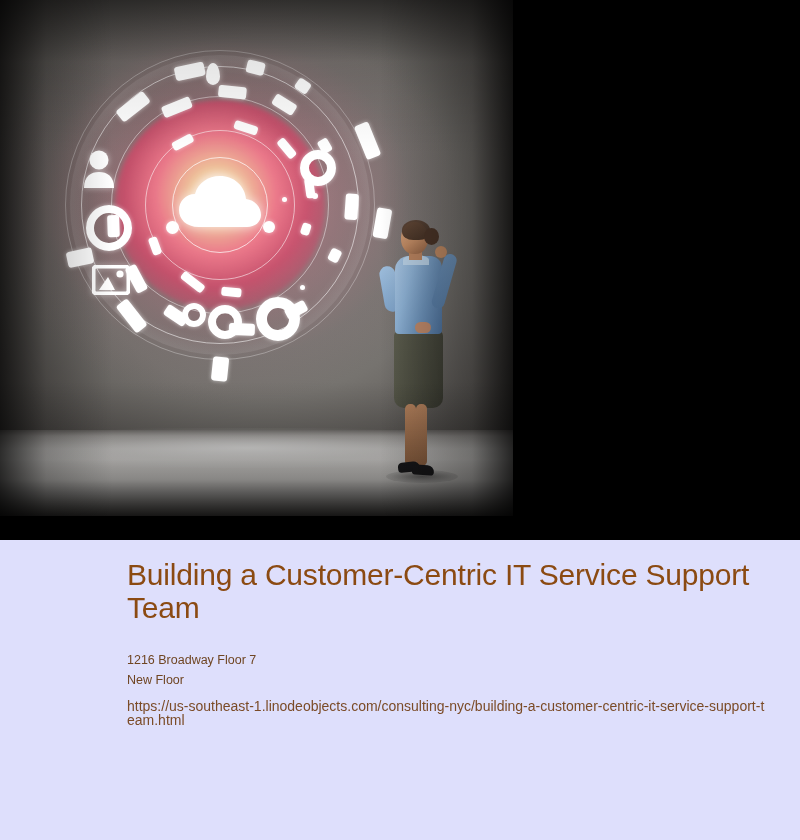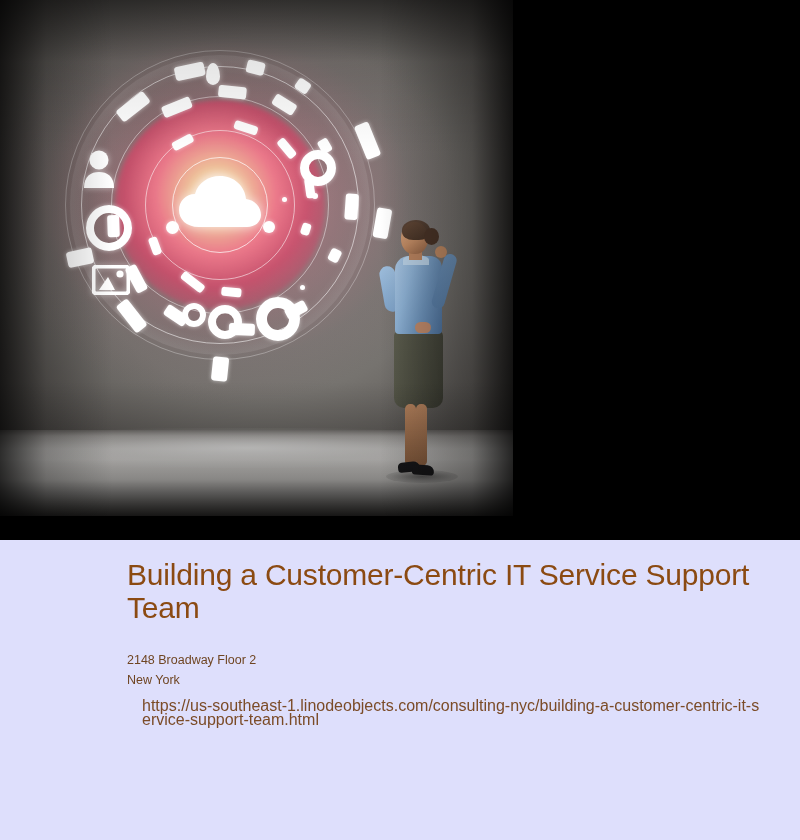--- a/index.html
+++ b/index.html
@@ -307,25 +307,24 @@
   .contact {
     margin-top: 26px;
   }
   .contact-line {
     font-size: 12.5px;
     line-height: 20px;
     color: #6f4522;
   }
   .source-url {
     margin-top: 9px;
-    font-size: 16px;
+    font-size: 14px;
     line-height: 14px;
     color: #7b4b27;
     word-break: break-all;
-    margin-left: 15px;
   }
 </style>
 </head>
 <body>
 
 <div id="page">
 
   <div class="hero-photo">
 
     <div class="wall"></div>
@@ -433,21 +432,21 @@
     <div class="wall-vignette"></div>
   </div>
 
   <div class="text-panel">
     <div class="panel-inner">
 
       <h1 class="page-title">Building a Customer-Centric IT Service Support Team</h1>
 
 
       <div class="contact">
-        <div class="contact-line">2148 Broadway Floor 2</div>
-        <div class="contact-line">New York</div>
+        <div class="contact-line">1216 Broadway Floor 7</div>
+        <div class="contact-line">New Floor</div>
       </div>
 
       <div class="source-url">https://us-southeast-1.linodeobjects.com/consulting-nyc/building-a-customer-centric-it-service-support-team.html</div>
     </div>
   </div>
 
 </div>
 
 </body></html>

